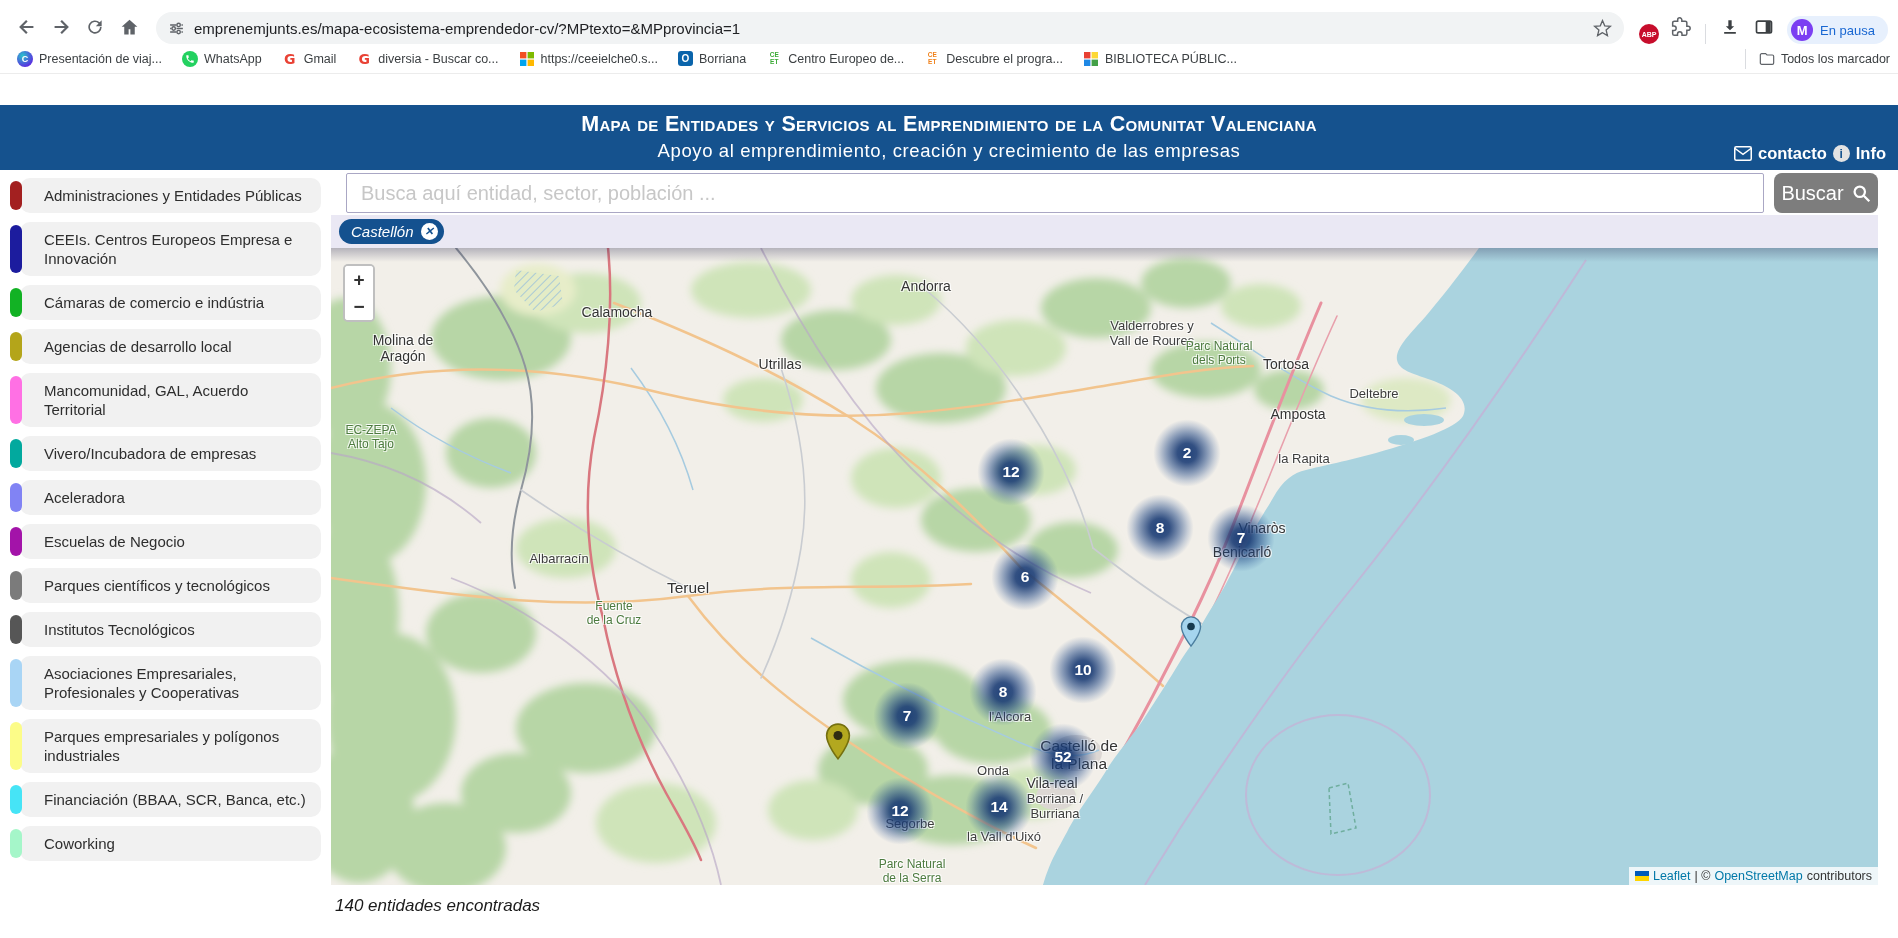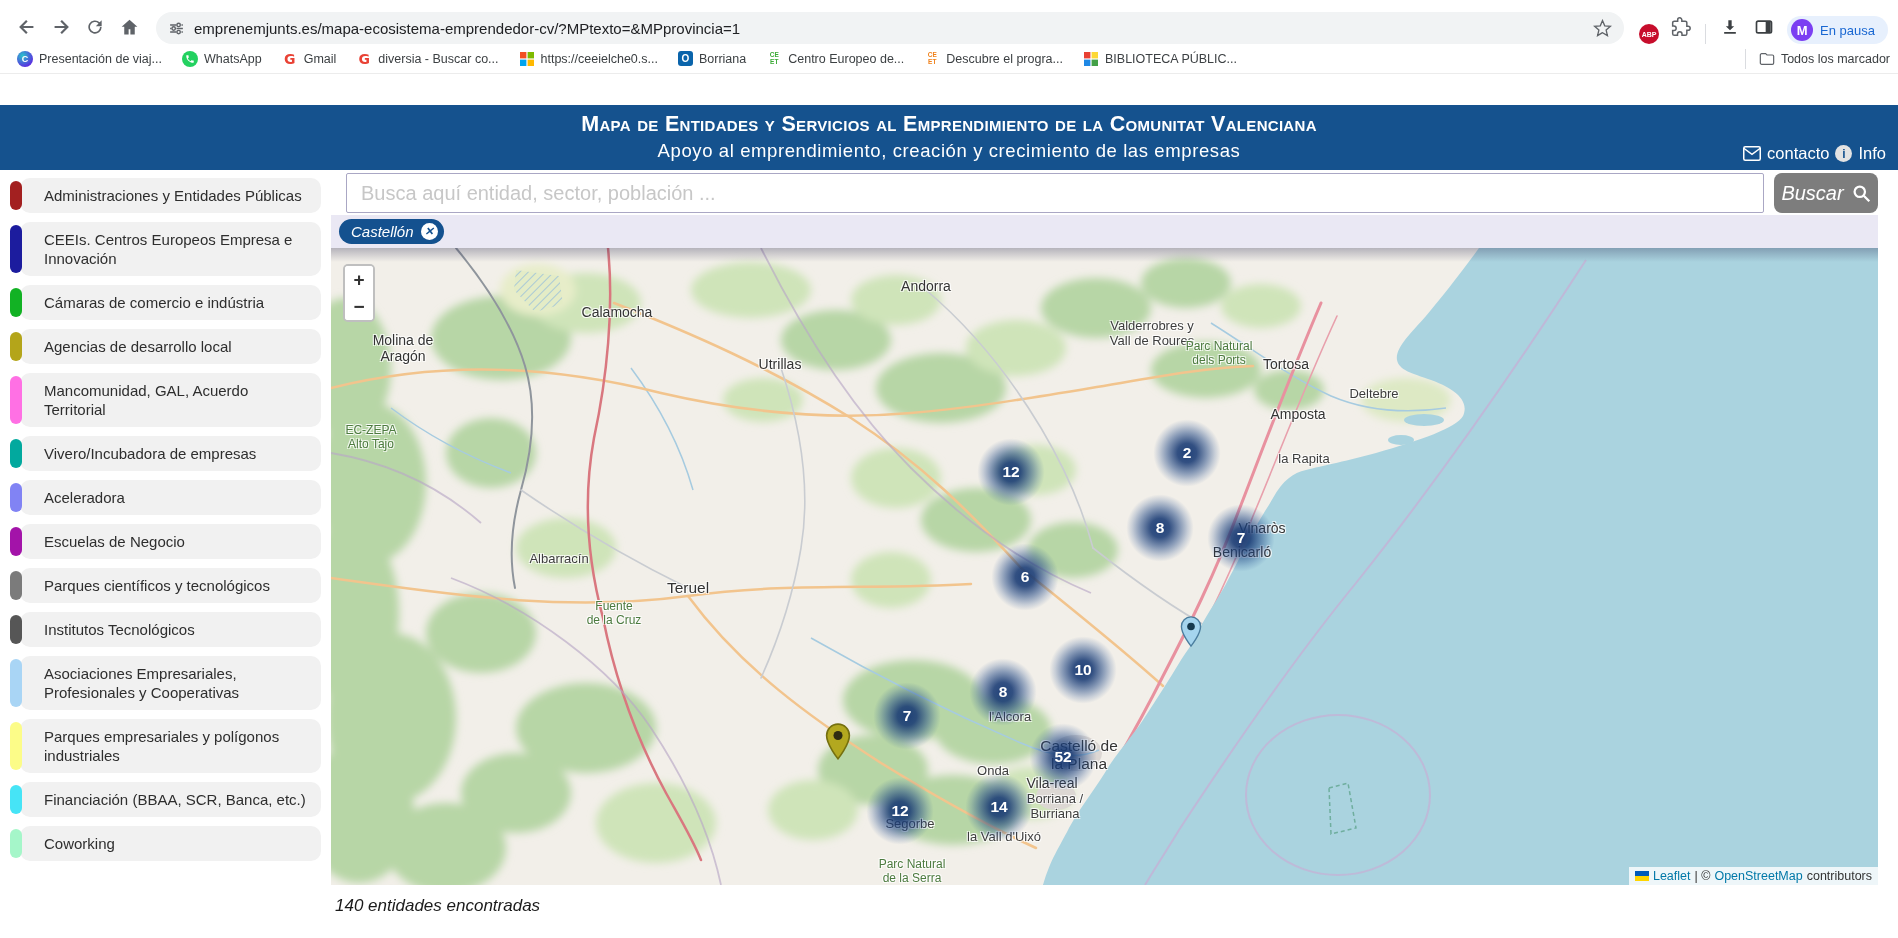--- a/index.html
+++ b/index.html
@@ -43,38 +43,38 @@
   #bookmarks-right { margin-left:auto; display:flex; align-items:center; gap:6px; flex:none; overflow:hidden; }
   #all-bookmarks-label { font-size:12.5px; color:#3c4043; white-space:nowrap; }
   
   #site-header { margin-top:31px; height:65px; background:#15528e; position:relative;
                  text-align:center; color:#fff; }
   #page-title { margin:0; padding-top:7px; font-size:21.5px; font-weight:700;
                 font-variant:small-caps; letter-spacing:.3px; }
   #site-subtitle { font-size:18.5px; letter-spacing:.6px; margin-top:3px; }
   #header-links { position:absolute; right:12px; bottom:7px; display:flex; align-items:center;
                   gap:6px; font-size:16.5px; }
-  #header-links a { color:#fff; text-decoration:none; cursor:pointer; }
+  #header-links a { color:#fff; text-decoration:none; cursor:pointer;font-weight:bold; }
   .info-circle { width:17px; height:17px; border-radius:50%; background:#e3e3e3; color:#15528e;
                  font-weight:bold; font-size:12px; display:flex; align-items:center; justify-content:center; }
   
   #main { display:flex; }
   #sidebar { width:331px; flex:none; padding:8px 10px; }
   .cat-row { position:relative; margin-bottom:9px; cursor:pointer; }
   .cat-pill { position:absolute; left:0; top:3px; bottom:3px; width:12px; border-radius:7px; }
   .cat-box { margin-left:10px; background:#f1f1f1; border-radius:10px;
              padding:8px 12px 8px 24px; font-size:15px; color:#2e2e2e; line-height:19px; }
   #content { flex:1; min-width:0; padding-right:20px; }
   #search-row { display:flex; gap:10px; margin-top:3px; padding-left:15px; }
   #search-input { flex:1; height:40px; border:1px solid #aaa7c4; border-radius:2px; padding:12px 14px;
                   font-size:20px; color:#333; outline:none; font-family:inherit; }
   #search-input::placeholder { color:#c7c7c7; }
   #search-button { width:104px; height:40px; background:#7d7d7d; color:#fff; border:none; border-radius:8px;
                    font-size:20px; display:flex; align-items:center; justify-content:center; gap:8px;
-                   font-family:inherit; cursor:pointer;font-style:italic; }
+                   font-family:inherit; cursor:pointer; }
   #filter-bar { margin-top:2px; height:33px; background:#eae8f4; display:flex; align-items:center; padding-left:8px; }
   #filter-tag { background:#14518f; color:#fff; border-radius:15px; height:25px; display:flex;
                 align-items:center; gap:7px; padding:0 6px 0 12px; font-size:15px; cursor:pointer;font-style:italic; }
   .tag-x { width:17px; height:17px; border-radius:50%; background:#fff; color:#14518f; font-size:11px;
            font-weight:bold; display:flex; align-items:center; justify-content:center; cursor:pointer; }
   
   #map { position:relative; height:637px; overflow:hidden; background:#f2efe9; }
   #map::after { content:""; position:absolute; left:0; right:0; top:0; height:14px; z-index:5;
                 background:linear-gradient(rgba(40,40,80,.30), rgba(40,40,80,0)); pointer-events:none; }
   #map-svg { position:absolute; inset:0; width:100%; height:100%; }

